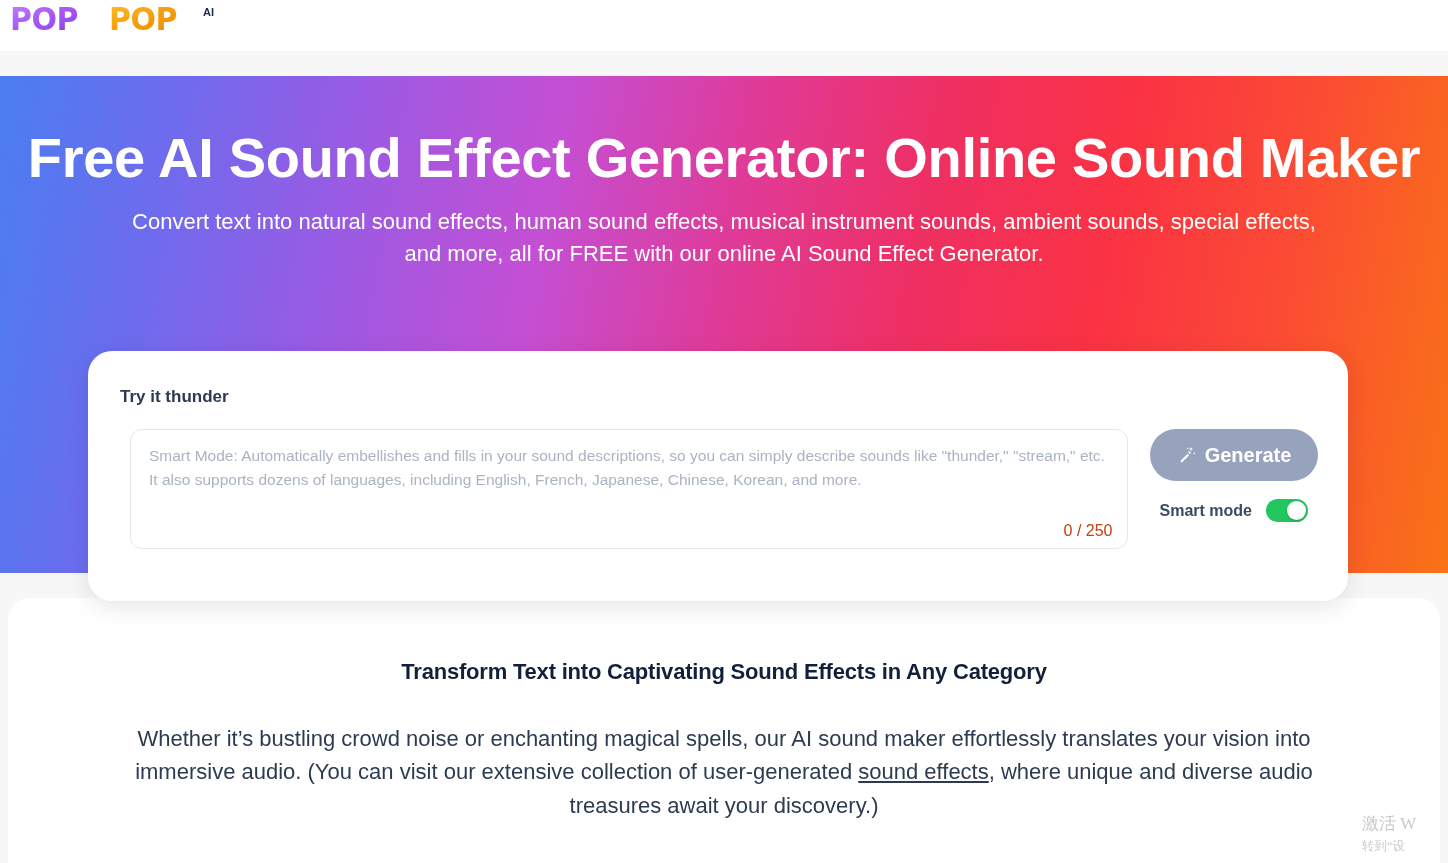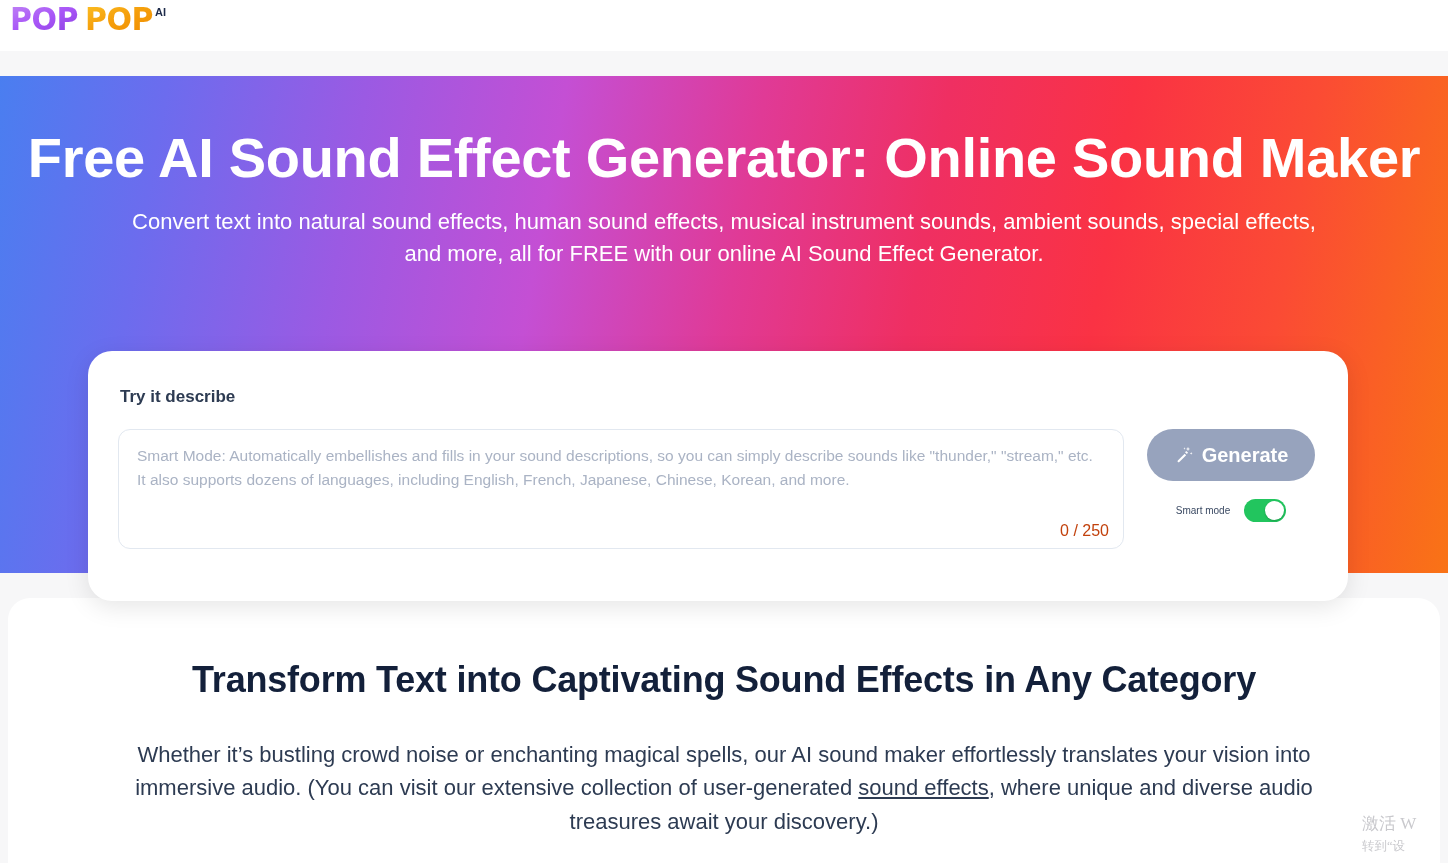--- a/index.html
+++ b/index.html
@@ -22,20 +22,21 @@
     padding: 0 0 0 4px;
     position: relative;
   }
 
   .logo {
     display: flex;
     align-items: flex-start;
     padding-left: 6px;
     user-select: none;
     margin-top: -14px;
+    gap: 24px;
   }
   .logo-word {
     font-family: "DejaVu Sans", sans-serif;
     font-size: 30px;
     font-weight: bold;
     letter-spacing: -0.5px;
     line-height: 1;
     -webkit-background-clip: text;
     background-clip: text;
     color: transparent;
@@ -133,20 +134,21 @@
     font-weight: bold;
     color: #2d3b52;
     margin-left: 2px;
   }
 
   .try-body {
     margin-top: 22px;
     display: flex;
     align-items: flex-start;
     gap: 22px;
+    margin-left: 12px;
   }
 
   .prompt-box {
     position: relative;
     width: 1006px;
     height: 120px;
     border: 1px solid #e2e8f0;
     border-radius: 12px;
     padding: 14px 18px;
     background: #ffffff;
@@ -161,21 +163,21 @@
     position: absolute;
     right: 14px;
     bottom: 8px;
     font-size: 16px;
     color: #c2410c;
   }
 
   .right-col {
     display: flex;
     flex-direction: column;
-    align-items: center;
+    align-items: flex-end;
     width: 170px;
   }
 
   .generate-btn {
     width: 168px;
     height: 52px;
     border: none;
     border-radius: 26px;
     background: #97a3bd;
     color: #ffffff;
@@ -192,22 +194,22 @@
 
   .smart-row {
     margin-top: 18px;
     display: flex;
     align-items: center;
     gap: 14px;
     width: 100%;
     justify-content: center;
   }
   .smart-label {
-    font-size: 10px;
-    font-weight: normal;
+    font-size: 16px;
+    font-weight: bold;
     color: #3b4a63;
   }
   .toggle {
     width: 42px;
     height: 23px;
     border-radius: 12px;
     background: #22c55e;
     position: relative;
     cursor: pointer;
     flex: 0 0 42px;
@@ -231,21 +233,21 @@
     background: #ffffff;
     border-radius: 22px 22px 0 0;
     height: 265px;
     padding-top: 61px;
     display: flex;
     flex-direction: column;
     align-items: center;
   }
 
   .section-title {
-    font-size: 36px;
+    font-size: 22px;
     font-weight: bold;
     color: #13203a;
     text-align: right;
     letter-spacing: -0.2px;
   }
 
   .section-para {
     margin-top: 37px;
     width: 1180px;
     text-align: center;
@@ -314,21 +316,21 @@
     </div>
   </div>
 
   <div class="header-strip"></div>
 
   <div class="hero">
     <h1 class="hero-title">Free AI Sound Effect Generator: Online Sound Maker</h1>
     <p class="hero-sub">Convert text into natural sound effects, human sound effects, musical instrument sounds, ambient sounds, special effects, and more, all for FREE with our online AI Sound Effect Generator.</p>
 
     <div class="try-card">
-      <div class="try-title">Try it describe</div>
+      <div class="try-title">Try it thunder</div>
 
       <div class="try-body">
 
         <div class="prompt-box">
           <div class="prompt-placeholder">Smart Mode: Automatically embellishes and fills in your sound descriptions, so you can simply describe sounds like "thunder," "stream," etc. It also supports dozens of languages, including English, French, Japanese, Chinese, Korean, and more.</div>
           <div class="char-count">0 / 250</div>
         </div>
 
         <div class="right-col">
           <button class="generate-btn">

